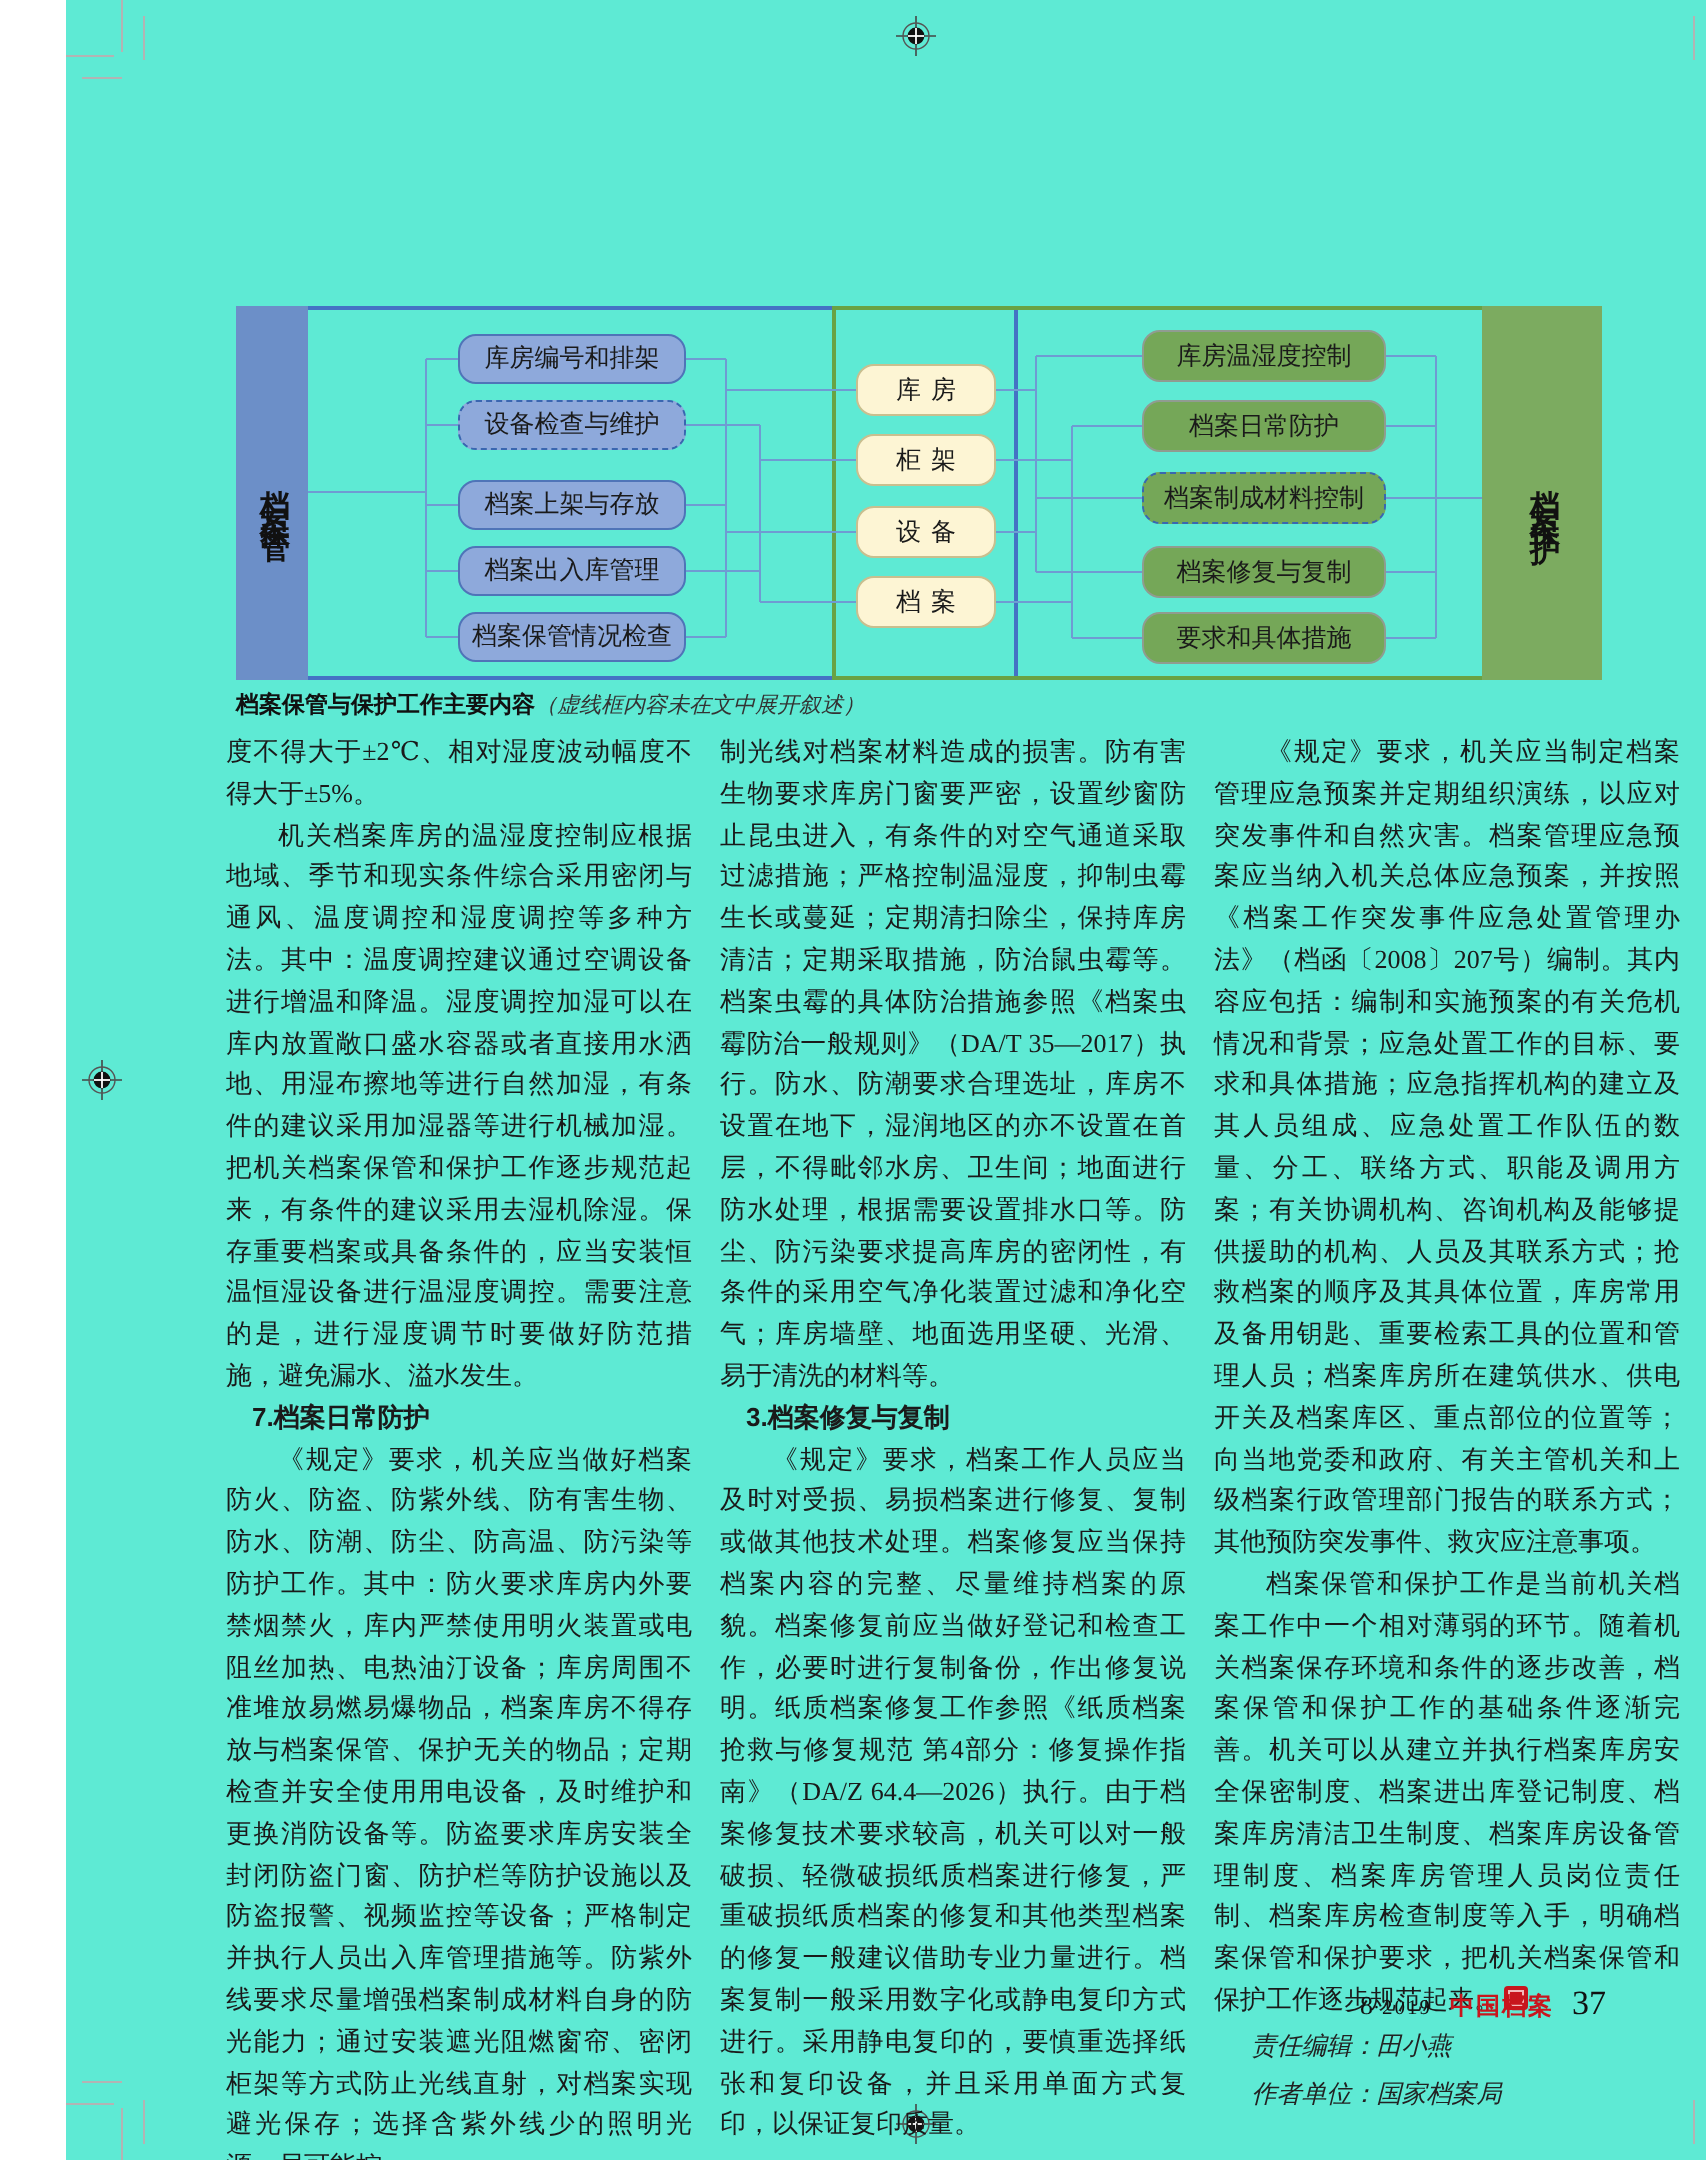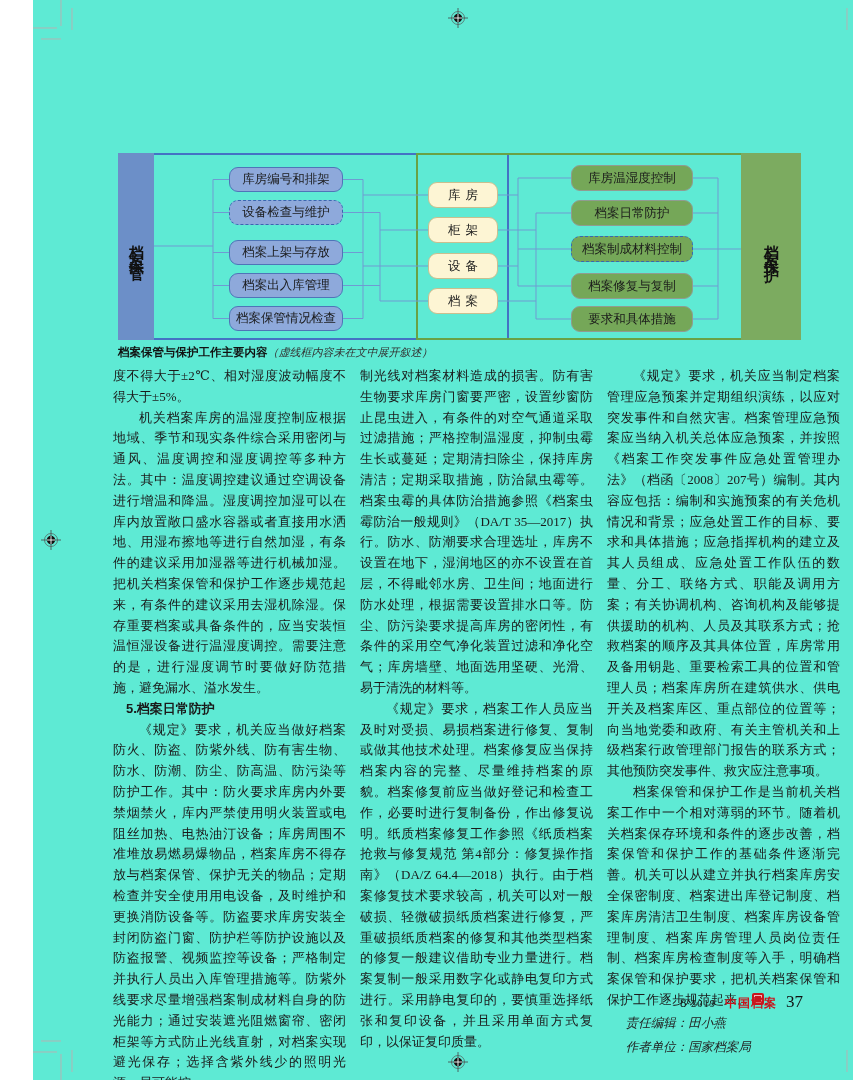--- a/index.html
+++ b/index.html
@@ -136,26 +136,27 @@
   </div>
 
   <div class="caption">
     <span class="cb">档案保管与保护工作主要内容</span><span class="cn">（虚线框内容未在文中展开叙述）</span>
   </div>
 
   <div class="article" id="article">
       <div class="col">
         <p class="para">度不得大于±2℃、相对湿度波动幅度不得大于±5%。</p>
         <p class="para indent">机关档案库房的温湿度控制应根据地域、季节和现实条件综合采用密闭与通风、温度调控和湿度调控等多种方法。其中：温度调控建议通过空调设备进行增温和降温。湿度调控加湿可以在库内放置敞口盛水容器或者直接用水洒地、用湿布擦地等进行自然加湿，有条件的建议采用加湿器等进行机械加湿。把机关档案保管和保护工作逐步规范起来，有条件的建议采用去湿机除湿。保存重要档案或具备条件的，应当安装恒温恒湿设备进行温湿度调控。需要注意的是，进行湿度调节时要做好防范措施，避免漏水、溢水发生。</p>
-        <h4>5.档案日常防护</h4>
+        <h4>7.档案日常防护</h4>
         <p class="para indent">《规定》要求，机关应当做好档案防火、防盗、防紫外线、防有害生物、防水、防潮、防尘、防高温、防污染等防护工作。其中：防火要求库房内外要禁烟禁火，库内严禁使用明火装置或电阻丝加热、电热油汀设备；库房周围不准堆放易燃易爆物品，档案库房不得存放与档案保管、保护无关的物品；定期检查并安全使用用电设备，及时维护和更换消防设备等。防盗要求库房安装全封闭防盗门窗、防护栏等防护设施以及防盗报警、视频监控等设备；严格制定并执行人员出入库管理措施等。防紫外线要求尽量增强档案制成材料自身的防光能力；通过安装遮光阻燃窗帘、密闭柜架等方式防止光线直射，对档案实现避光保存；选择含紫外线少的照明光源，尽可能控</p>
       </div>
       <div class="col">
         <p class="para">制光线对档案材料造成的损害。防有害生物要求库房门窗要严密，设置纱窗防止昆虫进入，有条件的对空气通道采取过滤措施；严格控制温湿度，抑制虫霉生长或蔓延；定期清扫除尘，保持库房清洁；定期采取措施，防治鼠虫霉等。档案虫霉的具体防治措施参照《档案虫霉防治一般规则》（DA/T 35—2017）执行。防水、防潮要求合理选址，库房不设置在地下，湿润地区的亦不设置在首层，不得毗邻水房、卫生间；地面进行防水处理，根据需要设置排水口等。防尘、防污染要求提高库房的密闭性，有条件的采用空气净化装置过滤和净化空气；库房墙壁、地面选用坚硬、光滑、易于清洗的材料等。</p>
-        <p class="para indent">《规定》要求，档案工作人员应当及时对受损、易损档案进行修复、复制或做其他技术处理。档案修复应当保持档案内容的完整、尽量维持档案的原貌。档案修复前应当做好登记和检查工作，必要时进行复制备份，作出修复说明。纸质档案修复工作参照《纸质档案抢救与修复规范 第4部分：修复操作指南》（DA/Z 64.4—2018）执行。由于档案修复技术要求较高，机关可以对一般破损、轻微破损纸质档案进行修复，严重破损纸质档案的修复和其他类型档案的修复一般建议借助专业力量进行。档案复制一般采用数字化或静电复印方式进行。采用静电复印的，要慎重选择纸张和复印设备，并且采用单面方式复印，以保证复印质量。</p>
+        <h4>3.档案修复与复制</h4>
+        <p class="para indent">《规定》要求，档案工作人员应当及时对受损、易损档案进行修复、复制或做其他技术处理。档案修复应当保持档案内容的完整、尽量维持档案的原貌。档案修复前应当做好登记和检查工作，必要时进行复制备份，作出修复说明。纸质档案修复工作参照《纸质档案抢救与修复规范 第4部分：修复操作指南》（DA/Z 64.4—2026）执行。由于档案修复技术要求较高，机关可以对一般破损、轻微破损纸质档案进行修复，严重破损纸质档案的修复和其他类型档案的修复一般建议借助专业力量进行。档案复制一般采用数字化或静电复印方式进行。采用静电复印的，要慎重选择纸张和复印设备，并且采用单面方式复印，以保证复印质量。</p>
       </div>
       <div class="col">
         <p class="para indent">《规定》要求，机关应当制定档案管理应急预案并定期组织演练，以应对突发事件和自然灾害。档案管理应急预案应当纳入机关总体应急预案，并按照《档案工作突发事件应急处置管理办法》（档函〔2008〕207号）编制。其内容应包括：编制和实施预案的有关危机情况和背景；应急处置工作的目标、要求和具体措施；应急指挥机构的建立及其人员组成、应急处置工作队伍的数量、分工、联络方式、职能及调用方案；有关协调机构、咨询机构及能够提供援助的机构、人员及其联系方式；抢救档案的顺序及其具体位置，库房常用及备用钥匙、重要检索工具的位置和管理人员；档案库房所在建筑供水、供电开关及档案库区、重点部位的位置等；向当地党委和政府、有关主管机关和上级档案行政管理部门报告的联系方式；其他预防突发事件、救灾应注意事项。</p>
         <p class="para indent">档案保管和保护工作是当前机关档案工作中一个相对薄弱的环节。随着机关档案保存环境和条件的逐步改善，档案保管和保护工作的基础条件逐渐完善。机关可以从建立并执行档案库房安全保密制度、档案进出库登记制度、档案库房清洁卫生制度、档案库房设备管理制度、档案库房管理人员岗位责任制、档案库房检查制度等入手，明确档案保管和保护要求，把机关档案保管和保护工作逐步规范起来。<span class="seal"></span></p>
         <div class="author">
           <p>责任编辑：田小燕</p>
           <p>作者单位：国家档案局</p>
         </div>
       </div>
     </div>

